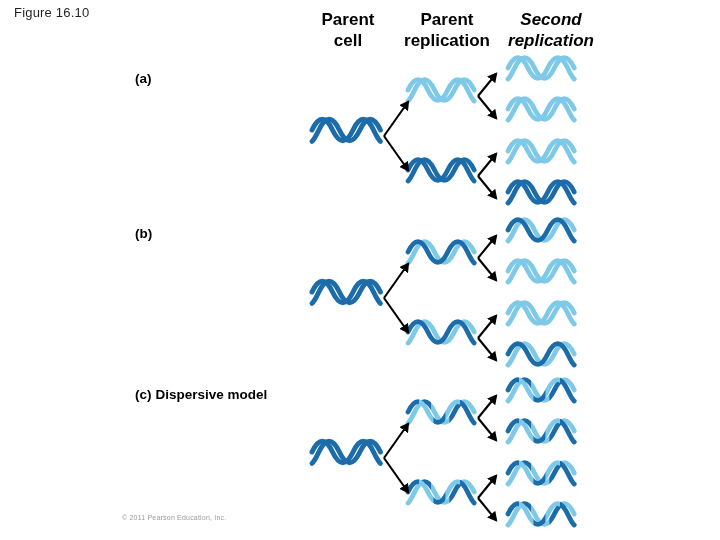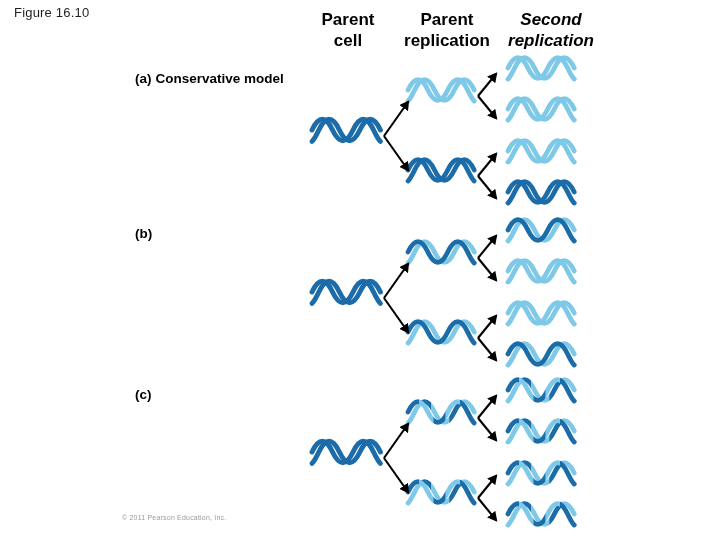--- a/index.html
+++ b/index.html
@@ -234,22 +234,22 @@
 
 <div class="col-head" id="col-head-parent">Parent
 cell</div>
 <div class="col-head" id="col-head-first">Parent
 replication</div>
 <div class="col-head" id="col-head-second">Second
 replication</div>
 
 <div class="model-label" id="model-label-a">
   <span class="tag">(a)</span>
-  <span class="name">Conservative model</span>
 </div>
 <div class="model-label" id="model-label-b">
   <span class="tag">(b)</span>
 </div>
 <div class="model-label" id="model-label-c">
   <span class="tag">(c)</span>
+  <span class="name">Dispersive model</span>
 </div>
 
 <div class="copyright">© 2011 Pearson Education, Inc.</div>
 
 </body></html>

